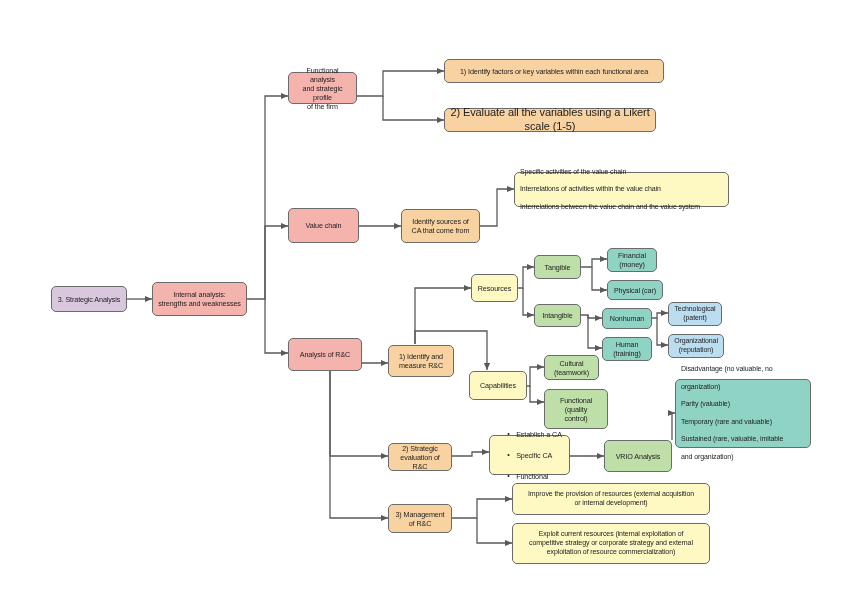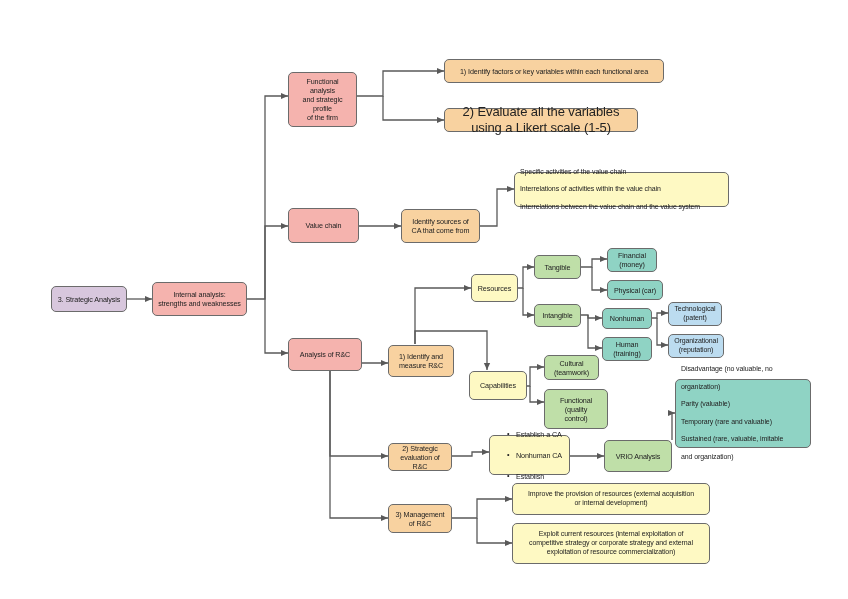--- a/index.html
+++ b/index.html
@@ -137,31 +137,31 @@
       <path d="M 452 518 L 477 518 L 477 499 L 512 499"></path>
       <path d="M 477 518 L 477 543 L 512 543"></path>
     </g>
   </svg>
 
   <div class="node c-purple" style="left:51px; top:286px; width:76px; height:26px; font-size:7.2px;">3. Strategic Analysis</div>
 
   <div class="node c-pink" style="left:152px; top:282px; width:95px; height:34px; font-size:7.2px;">Internal analysis:
 strengths and weaknesses</div>
 
-  <div class="node c-pink" style="left:288px; top:72px; width:69px; height:55px; font-size:7.2px;">Functional analysis
+  <div class="node c-pink" style="left:288px; top:72px; width:69px; height:32px; font-size:7.2px;">Functional analysis
 and strategic profile
 of the firm</div>
 
   <div class="node c-pink" style="left:288px; top:208px; width:71px; height:35px; font-size:7.2px;">Value chain</div>
 
   <div class="node c-pink" style="left:288px; top:338px; width:74px; height:33px; font-size:7.2px;">Analysis of R&amp;C</div>
 
   <div class="node c-orange" style="left:444px; top:59px; width:220px; height:24px; font-size:7.2px;">1) Identify factors or key variables within each functional area</div>
 
-  <div class="node c-orange" style="left:444px; top:108px; width:194px; height:24px; font-size:13px;">2) Evaluate all the variables using a Likert scale (1-5)</div>
+  <div class="node c-orange" style="left:444px; top:108px; width:212px; height:24px; font-size:11px;">2) Evaluate all the variables using a Likert scale (1-5)</div>
 
   <div class="node c-orange" style="left:401px; top:209px; width:79px; height:34px; font-size:7.2px;">Identify sources of
 CA that come from</div>
 
   <div class="node c-yellow left" style="left:514px; top:172px; width:215px; height:35px; font-size:7px; padding:4px 5px;">
     <span class="lines">
       <span>Specific activities of the value chain</span>
       <span>Interrelations of activities within the value chain</span>
       <span>Interrelations between the value chain and the value system</span>
     </span>
@@ -199,22 +199,22 @@
 
   <div class="node c-green" style="left:544px; top:389px; width:64px; height:40px; font-size:7.2px;">Functional (quality
 control)</div>
 
   <div class="node c-orange" style="left:388px; top:443px; width:64px; height:28px; font-size:7.2px;">2) Strategic
 evaluation of R&amp;C</div>
 
   <div class="node c-yellow" style="left:489px; top:435px; width:81px; height:40px; font-size:7.2px; padding:3px 2px;">
     <ul class="bullets">
       <li>Establish a CA</li>
-      <li>Nonhuman CA</li>
-      <li>Establish</li>
+      <li>Specific CA</li>
+      <li>Functional</li>
     </ul>
   </div>
 
   <div class="node c-green" style="left:604px; top:440px; width:68px; height:32px; font-size:7.2px;">VRIO Analysis</div>
 
   <div class="node c-teal left" style="left:675px; top:379px; width:136px; height:69px; font-size:7px; padding:4px 5px;">
     <span class="lines">
       <span>Disadvantage (no valuable, no</span>
       <span>organization)</span>
       <span>Parity (valuable)</span>

